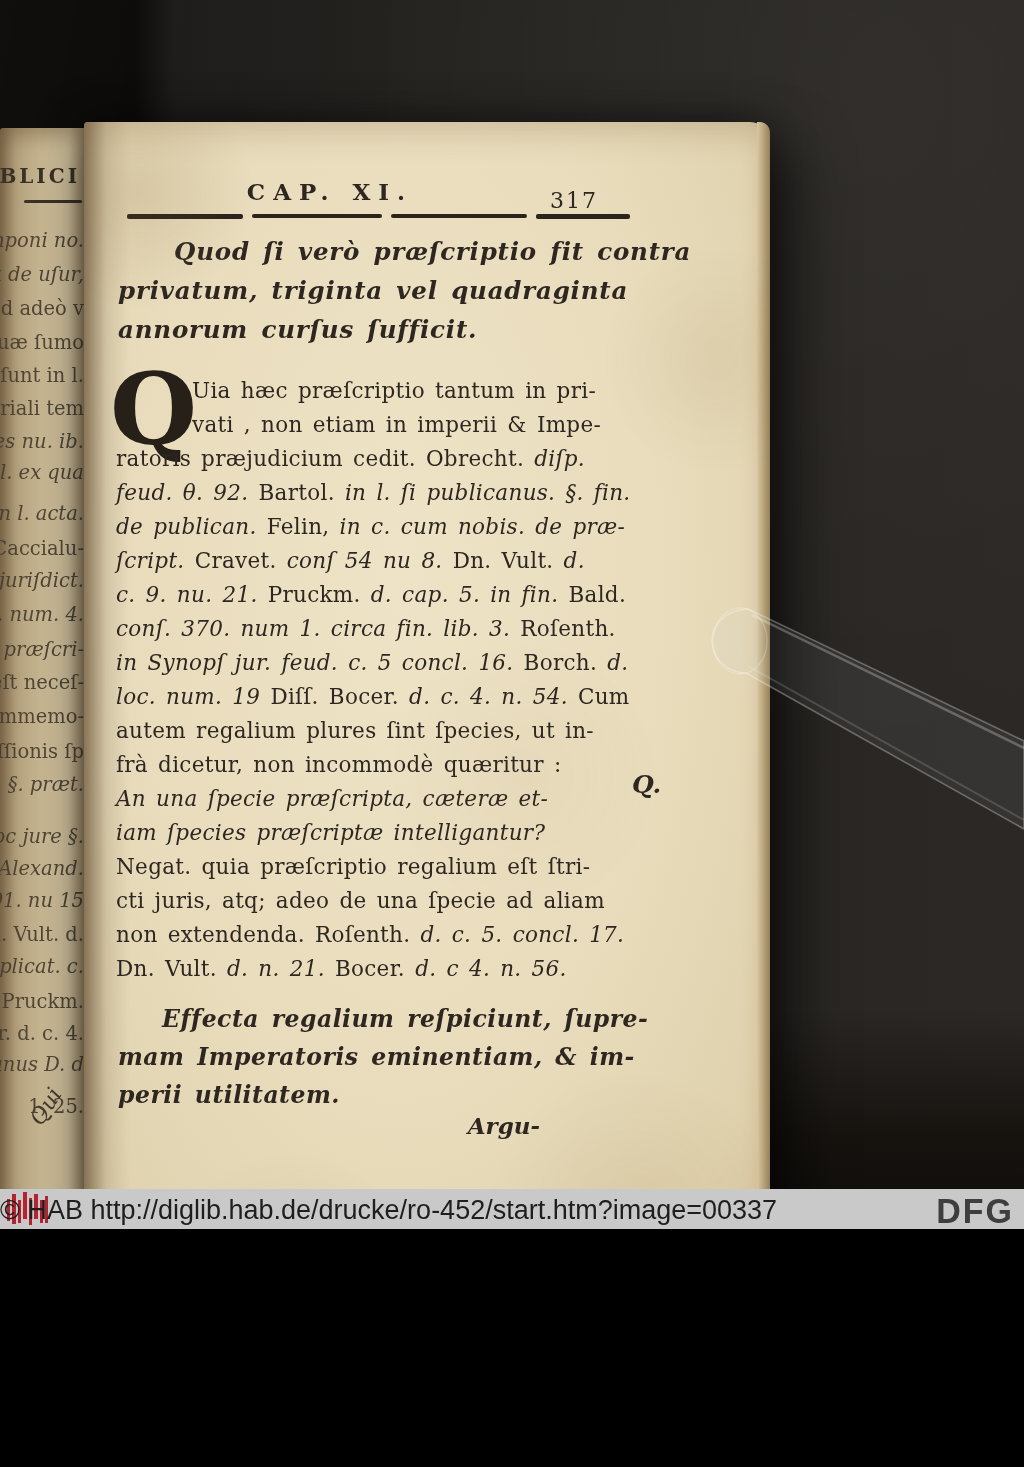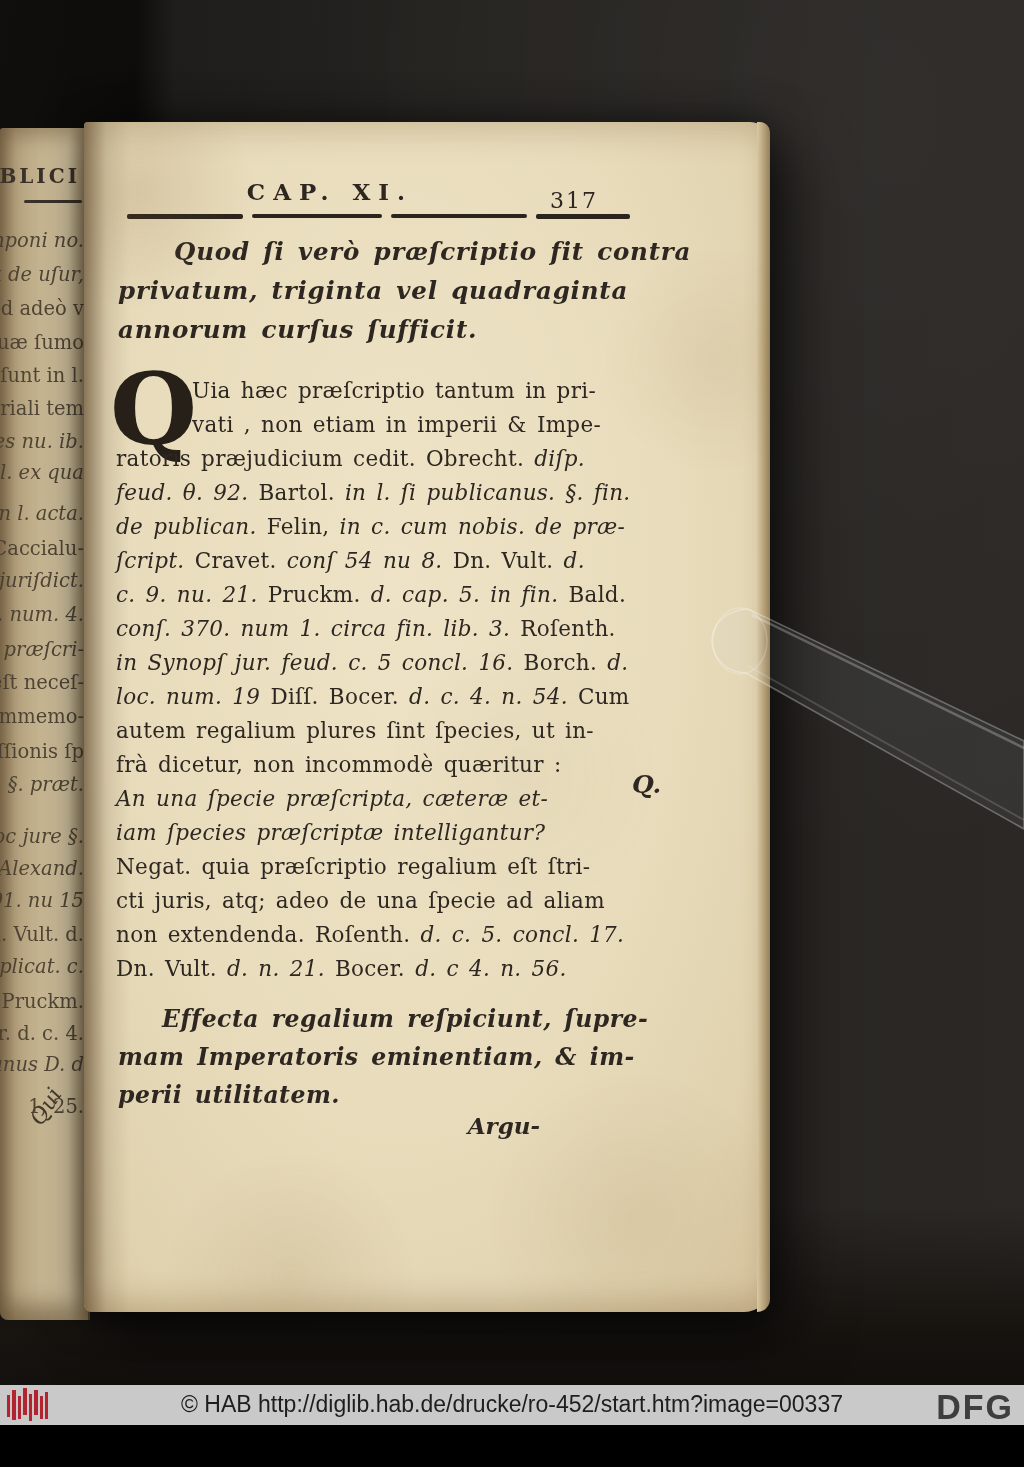--- a/index.html
+++ b/index.html
@@ -1,16 +1,16 @@
 <!DOCTYPE html>
 <html style="--paper: #e8dcbc; --ink: #2e2721; --footer-bg: #c9c9c9; --footer-text: #1e1e1e; --dfg: #3e3e3e; --hab-red: #b2242f;"><head>
 <meta charset="utf-8">
 <style>
   html,body{margin:0;padding:0;background:#000;}
-  .stage{position:relative;width:1024px;height:1425px;overflow:hidden;
+  .stage{position:relative;width:1024px;height:1229px;overflow:hidden;
          font-family:"DejaVu Serif","Liberation Serif",serif;}
 
   
   .backdrop{position:absolute;inset:0;
     background:
       radial-gradient(ellipse at 85% 8%, rgba(255,255,255,.035), transparent 42%),
       linear-gradient(100deg, rgba(255,255,255,.025) 0%, transparent 28%),
       linear-gradient(to top, #0e0c0a 0px, #16130f 90px, transparent 220px),
       linear-gradient(to right, #0a0908 0px, #0a0908 135px, #1d1b19 175px, #262421 430px, #2b2825 100%);
   }
@@ -84,22 +84,22 @@
 
   
   .glass-rod{position:absolute;inset:0;pointer-events:none;}
 
   
   .footer-bar{position:absolute;left:0;right:0;bottom:0;height:40px;
     background:var(--footer-bg,#c9c9c9);
     font-family:"Liberation Sans","DejaVu Sans",sans-serif;}
   .hab-logo{position:absolute;left:6px;top:2px;}
   .hab-logo rect{fill:var(--hab-red,#b2242f);}
-  .footer-url{position:absolute;left:0;right:0;top:6px;text-align:center;
-    font-size:23px;color:var(--footer-text,#1e1e1e);letter-spacing:0;}
+  .footer-url{position:absolute;left:0;right:0;top:6px;text-align:left;
+    font-size:27px;color:var(--footer-text,#1e1e1e);letter-spacing:0;}
   .dfg{position:absolute;right:10px;top:1px;font-size:34px;font-weight:800;
     color:var(--dfg,#3e3e3e);letter-spacing:2px;transform:scaleY(1.05);transform-origin:top;}
 </style>
 </head>
 <body>
 
 <div class="stage">
 
   <div class="backdrop"></div>
 

